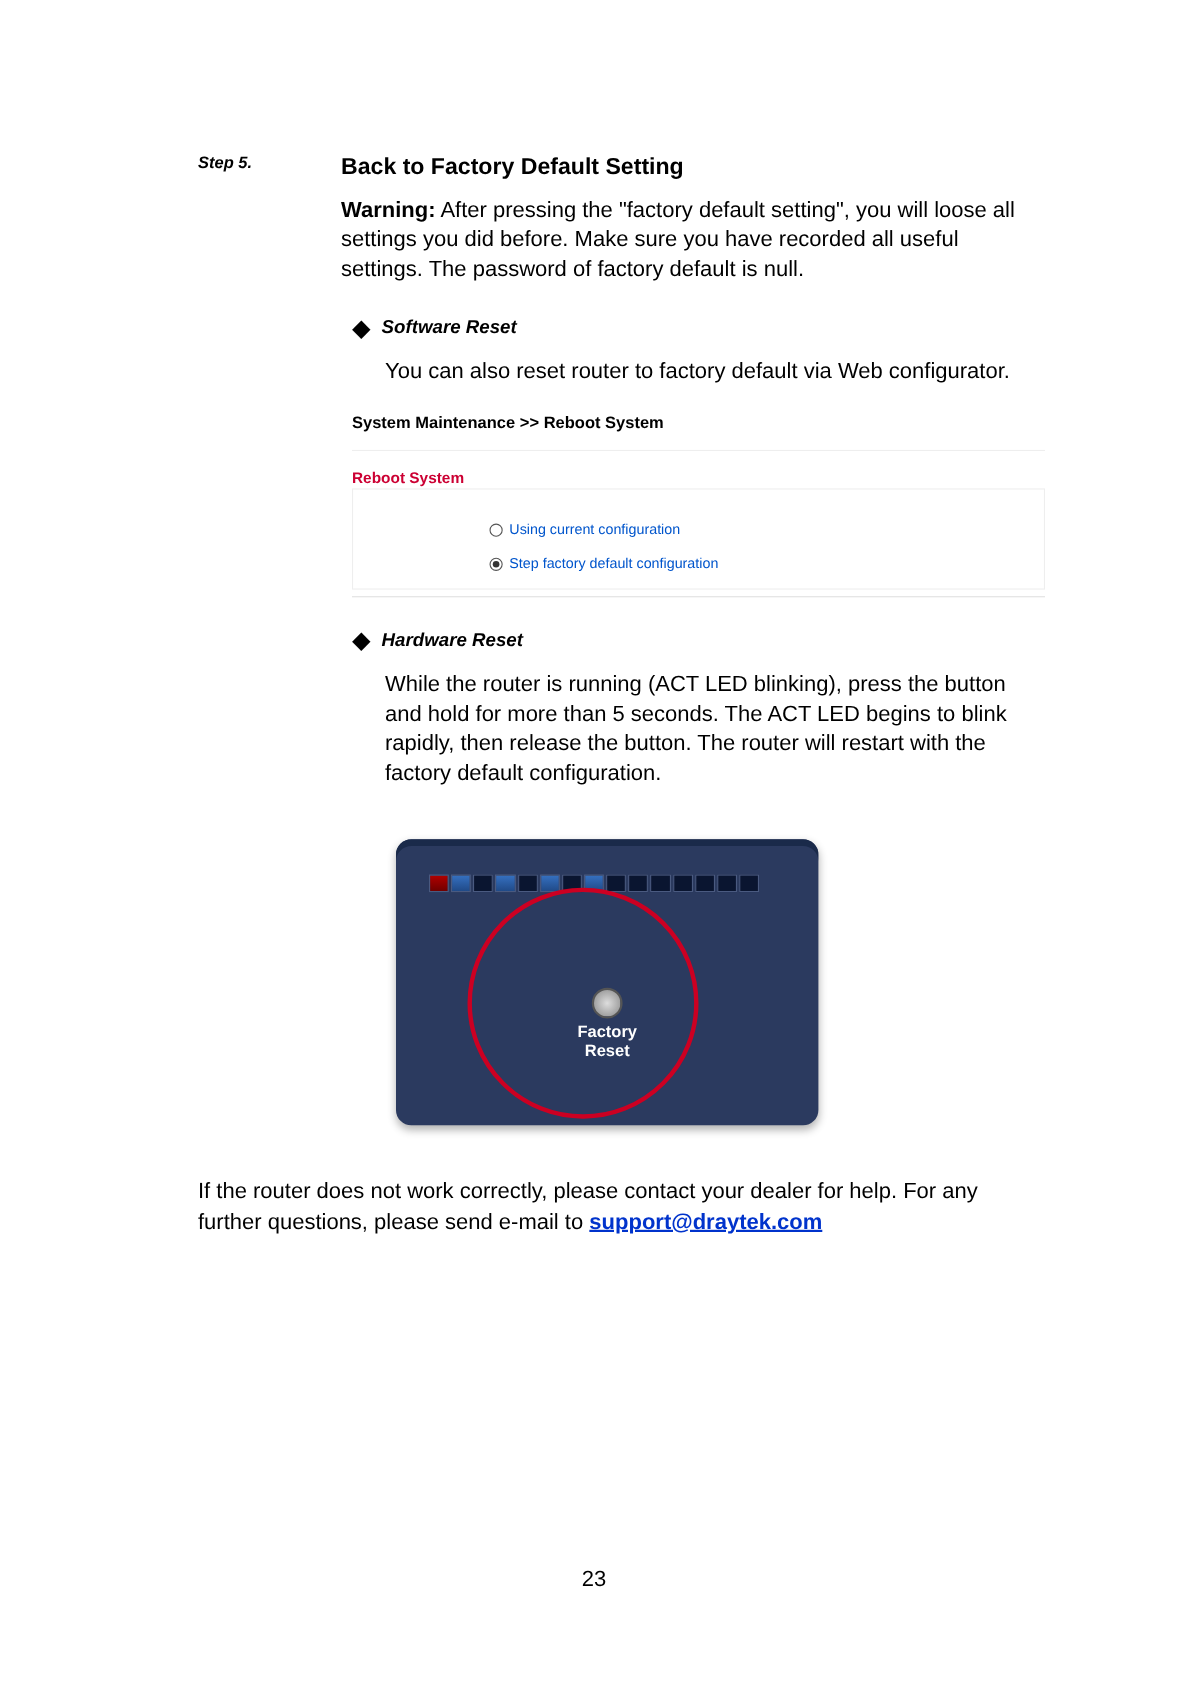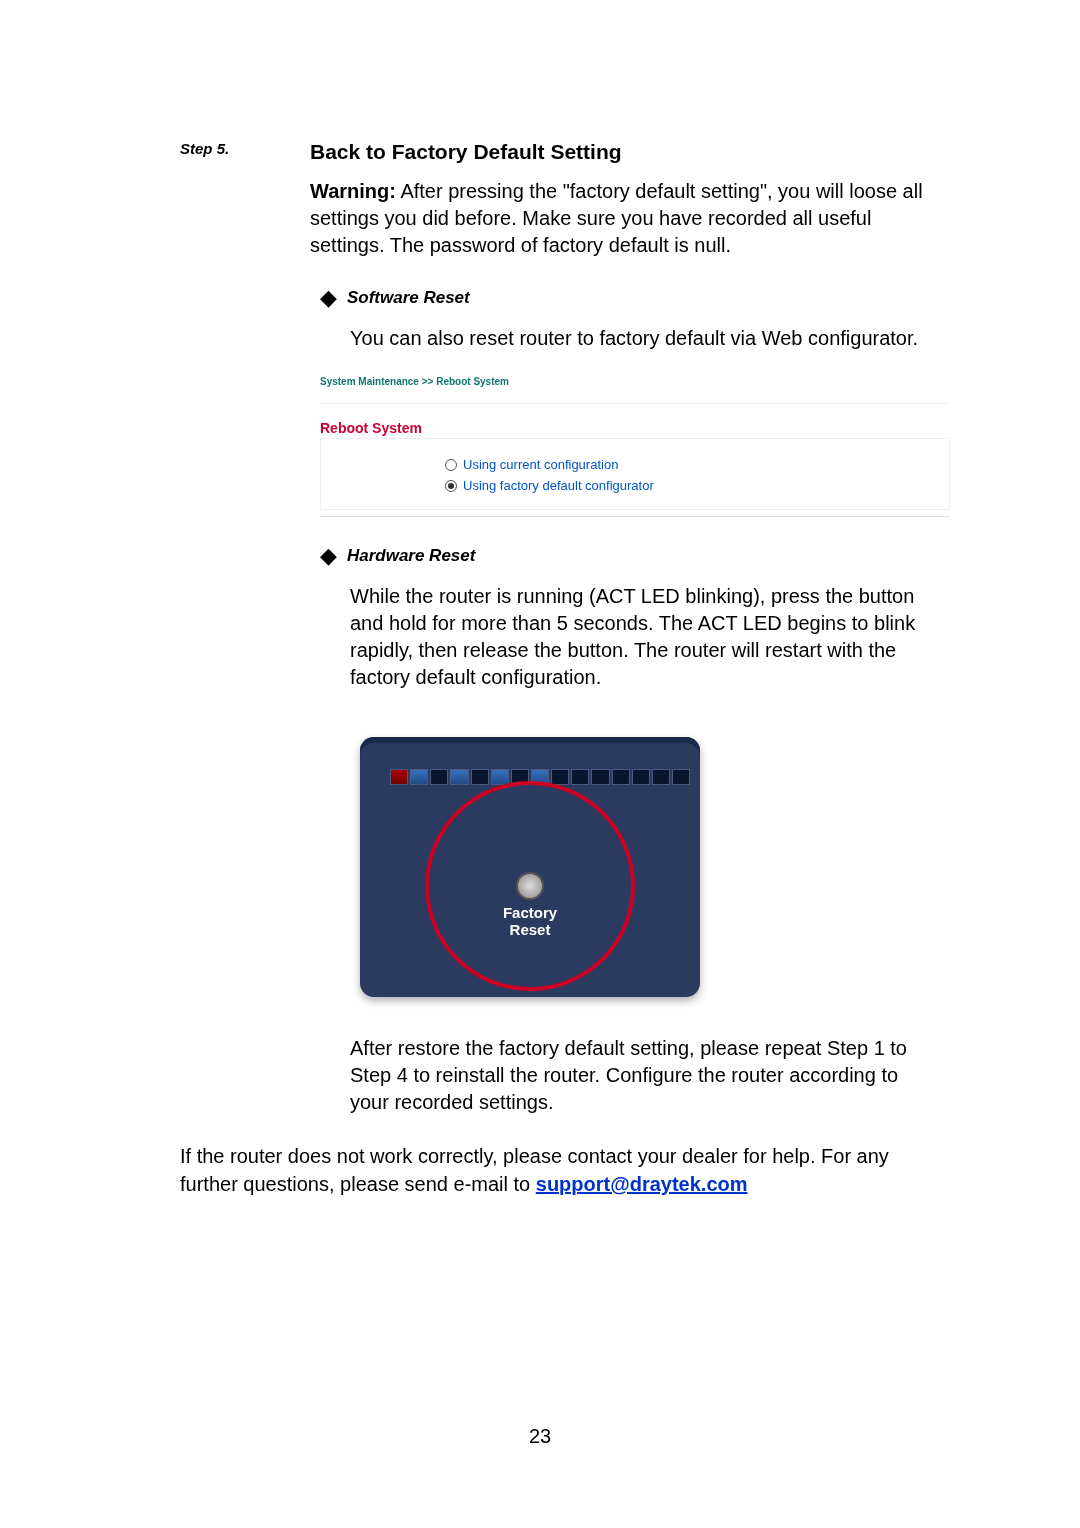--- a/index.html
+++ b/index.html
@@ -22,30 +22,30 @@
     .warning-b { font-weight: bold; }
     .bullet-row { display: flex; align-items: center; padding-left: 140px; margin-top: 26px; margin-bottom: 14px; }
     .diamond { font-size: 22px; margin-right: 10px; }
     .bullet-title { font-weight: bold; font-style: italic; font-size: 17px; }
     .webshot {
       margin: 18px 0 12px 140px;
       width: 630px;
       border-bottom: 1px solid #e0e0e0;
       padding-bottom: 6px;
     }
-    .breadcrumb { color: #0f766e; font-weight: bold; font-size: 10px; padding: 6px 0 16px 0; border-bottom: 1px solid #eee;}
+    .breadcrumb { color: #000000; font-weight: bold; font-size: 15px; padding: 6px 0 16px 0; border-bottom: 1px solid #eee;}
     .reboot-heading { color: #cc0033; font-weight: bold; font-size: 14px; margin-top: 16px; margin-bottom: 2px; }
     .panel { border: 1px solid #eee; margin-top: 2px; padding: 12px 14px 16px 14px; background: #fff; }
     .reboot-q { color: #cc0033; font-weight: bold; font-size: 14px; text-align: center; margin-bottom: 10px; }
-    .radio-row { color: #0055cc; font-size: 13px; padding-left: 110px; display: flex; align-items: center; gap: 6px; margin-top: 6px; }
+    .radio-row { color: #0055cc; font-size: 13px; padding-left: 110px; display: flex; align-items: flex-end; gap: 6px; margin-top: 16px; }
     .radio-circle { width: 12px; height: 12px; border: 1px solid #555; border-radius: 50%; display: inline-flex; align-items: center; justify-content: center; background: #fff; }
     .radio-dot { width: 6px; height: 6px; background: #333; border-radius: 50%; }
     .router-illustration { margin: 26px 0 18px 170px; width: 360px; height: 300px; position: relative; }
     .router-body {
-      width: 340px; height: 260px; background: #2b3a5f;
+      width: 384px; height: 260px; background: #2b3a5f;
       border-radius: 14px; position: absolute; top: 20px; left: 10px;
       box-shadow: inset 0 6px 0 #1a2a4a, 0 4px 8px rgba(0,0,0,0.3);
     }
     .router-top-strip { position: absolute; top: 32px; left: 30px; width: 300px; height: 16px; display: flex; gap: 2px; }
     .port { flex: 1; background: #0a1530; border: 1px solid #4a5a80; }
     .port.red { background: linear-gradient(#b00000, #700000); }
     .port.blue { background: linear-gradient(#3570c0, #204a88); }
     .factory-button {
       position: absolute; top: 135px; left: 50%; transform: translateX(-50%);
       width: 28px; height: 28px; background: radial-gradient(#ddd, #888);
@@ -88,21 +88,21 @@
     <div class="reboot-heading">Reboot System</div>
     <div class="panel">
       <div class="radio-row">
         <span class="radio-circle"></span>
         <span>Using current configuration</span>
       </div>
       <div class="radio-row">
         <span class="radio-circle">
             <span class="radio-dot"></span>
           </span>
-        <span>Using factory default configurator</span>
+        <span>Step factory default configuration</span>
       </div>
     </div>
   </div>
 
   <div class="bullet-row">
     <span class="diamond">◆</span>
     <span class="bullet-title">Hardware Reset</span>
   </div>
   <div class="indent-2 body-text">While the router is running (ACT LED blinking), press the button and hold for more than 5 seconds. The ACT LED begins to blink rapidly, then release the button. The router will restart with the factory default configuration.</div>
 
@@ -126,20 +126,19 @@
           <span class="port"></span>
       </div>
       <div class="factory-button"></div>
       <div class="factory-label">
         <span>Factory</span><br><span>Reset</span>
       </div>
     </div>
     <div class="red-circle"></div>
   </div>
 
-  <div class="indent-2 body-text">After restore the factory default setting, please repeat Step 1 to Step 4 to reinstall the router. Configure the router according to your recorded settings.</div>
 </div>
 
 <div class="final-para">
   <span>If the router does not work correctly, please contact your dealer for help. For any further questions, please send e-mail to </span><a class="link">support@draytek.com</a>
 </div>
 
 <div class="page-number">23</div>
 
 </body></html>

